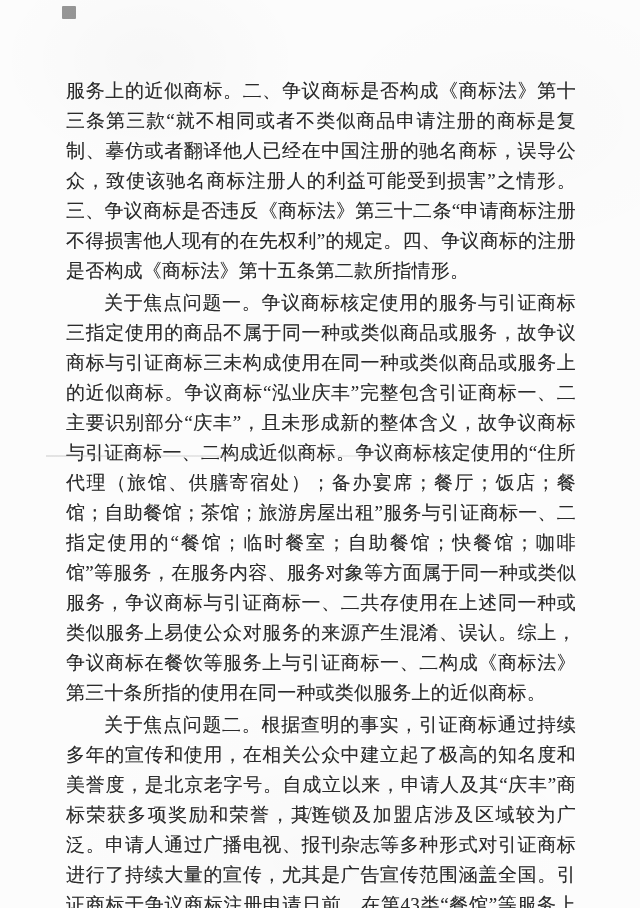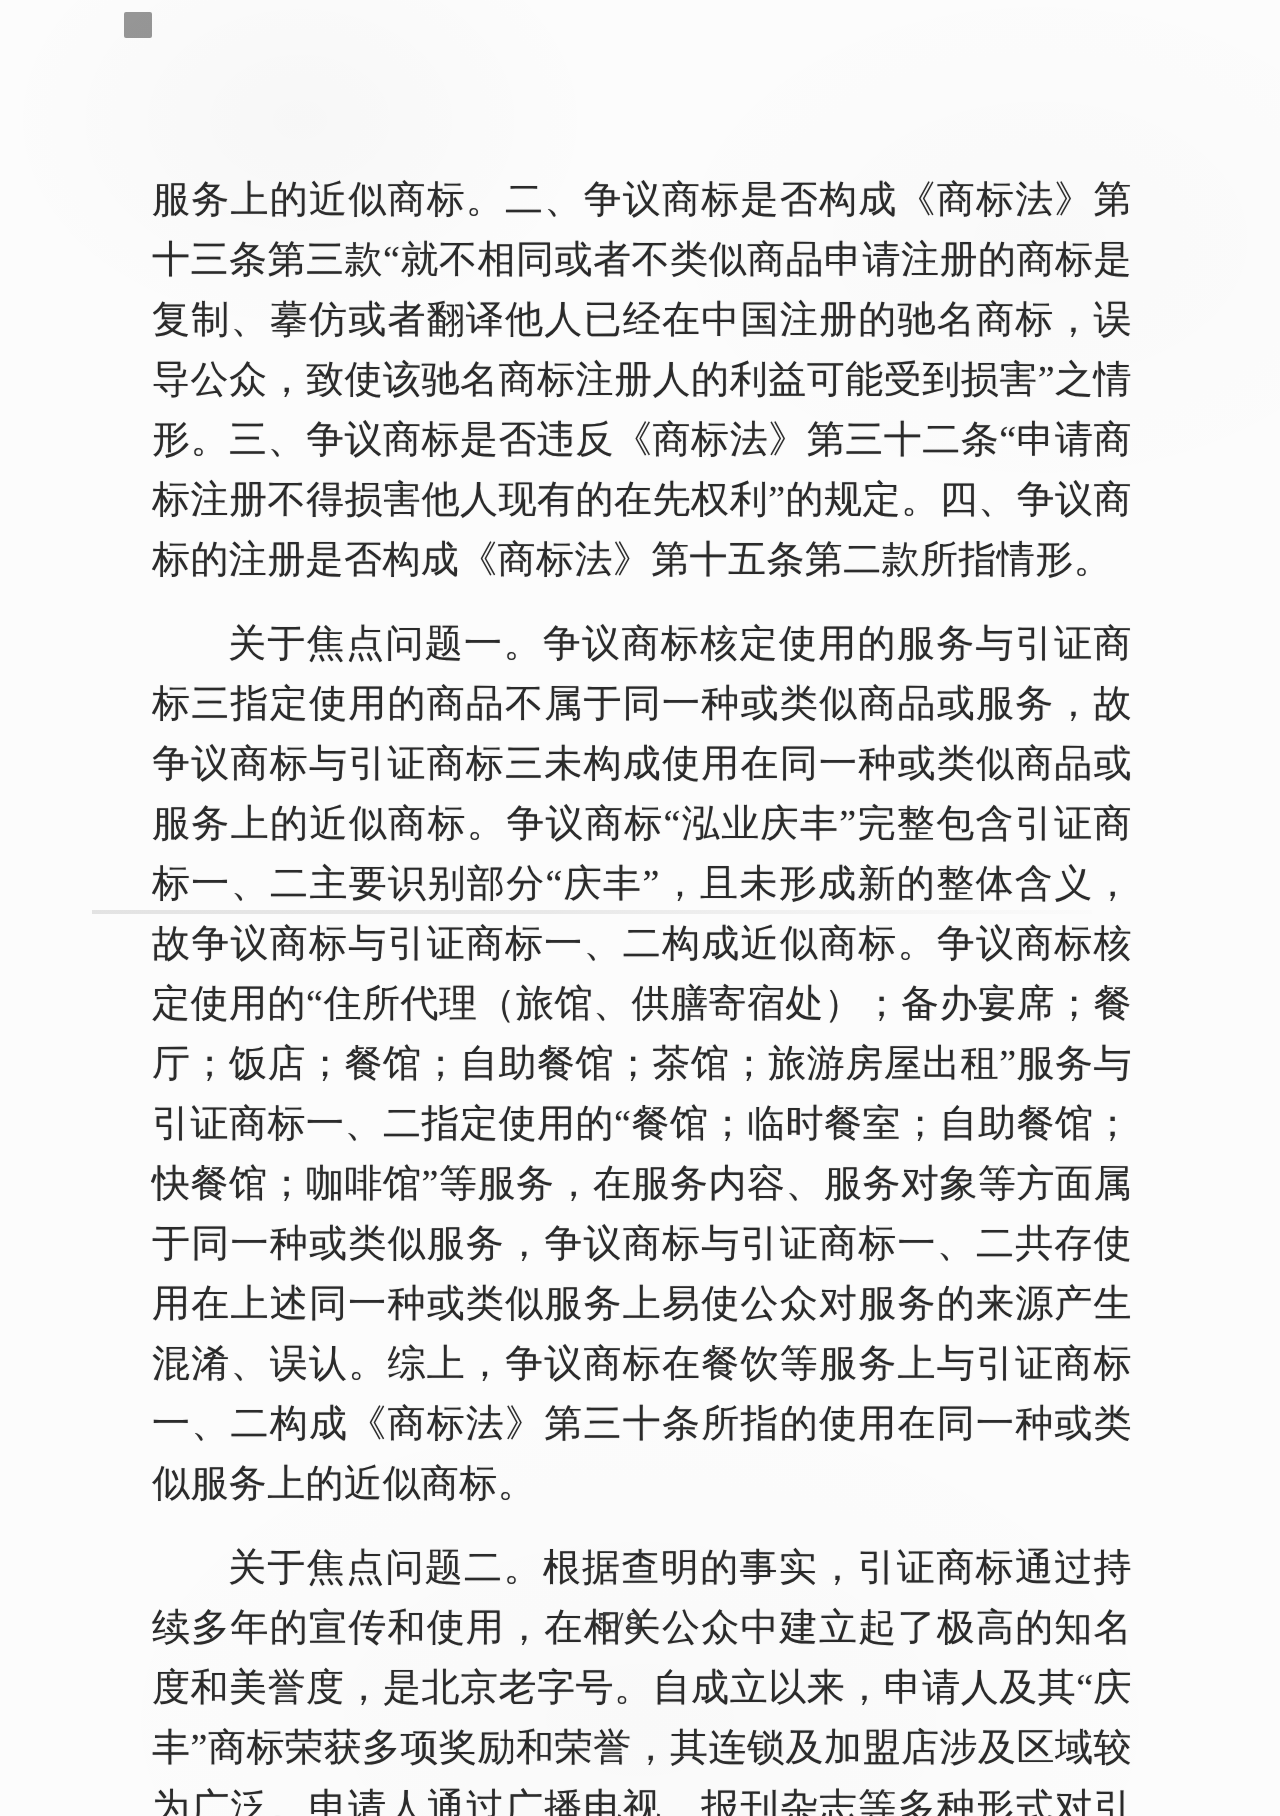--- a/index.html
+++ b/index.html
@@ -54,21 +54,21 @@
       width: 514px;
       color: #2b2b2b;
       font-size: 19px;
       line-height: 30px;
       text-align: justify;
       text-justify: inter-character;
       text-shadow: 0 0 0.5px rgba(70,70,70,0.45);
       letter-spacing: 0.2px;
     }
     .text-column p {
-      margin: 12px;
+      margin: 2px;
     }
     .text-column p.indent {
       text-indent: 2em;
     }
     .page-footer {
       position: absolute;
       left: 58px;
       top: 802px;
       width: 504px;
       text-align: center;

